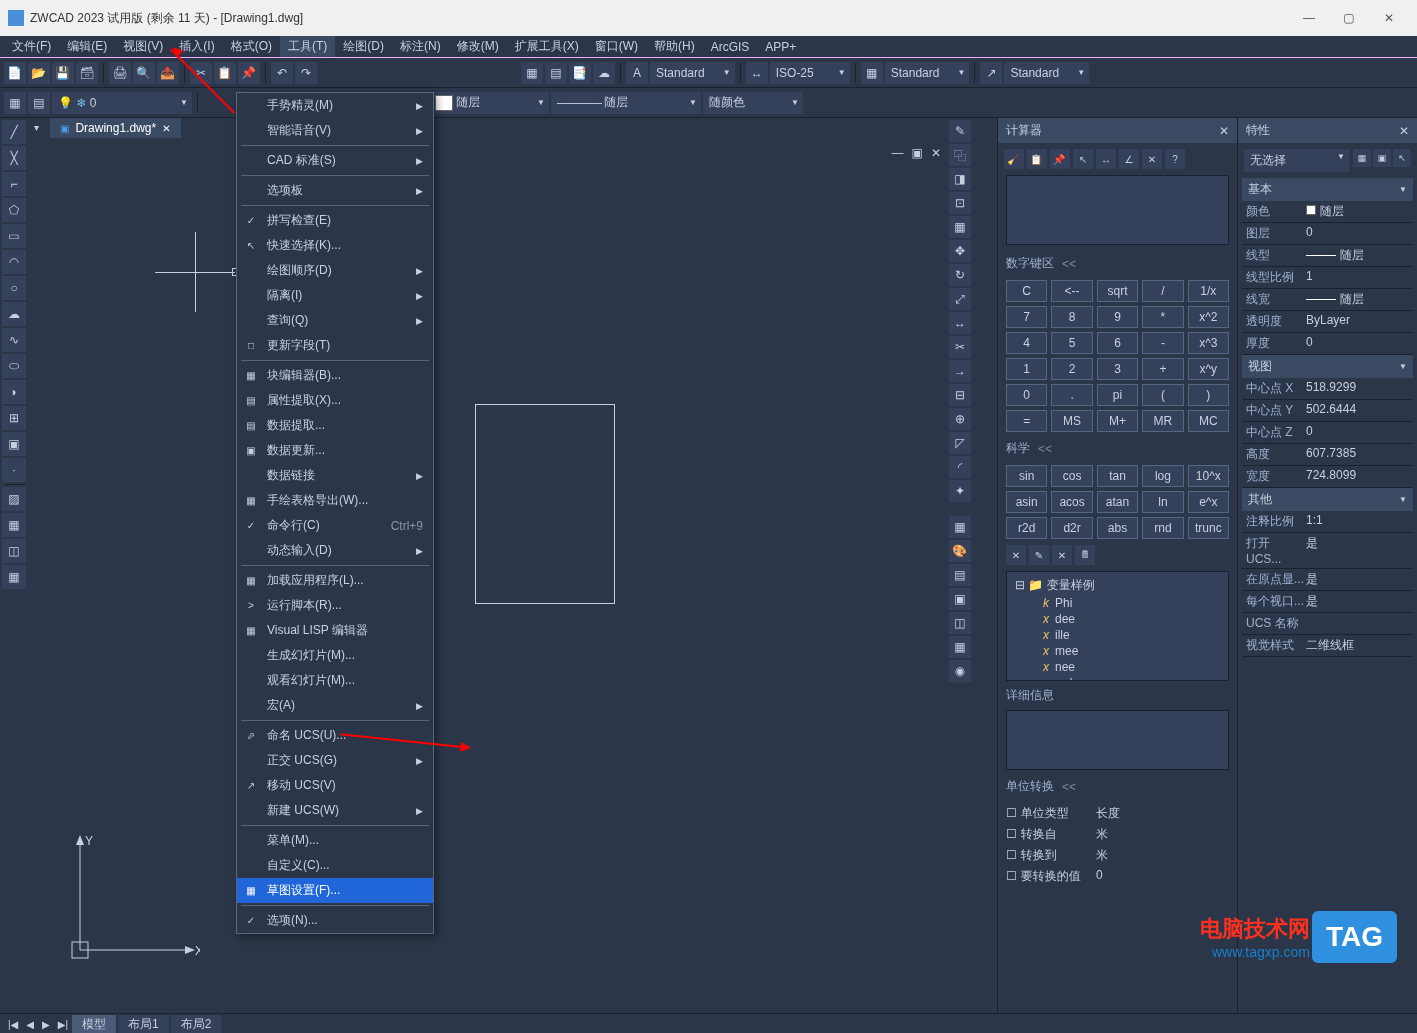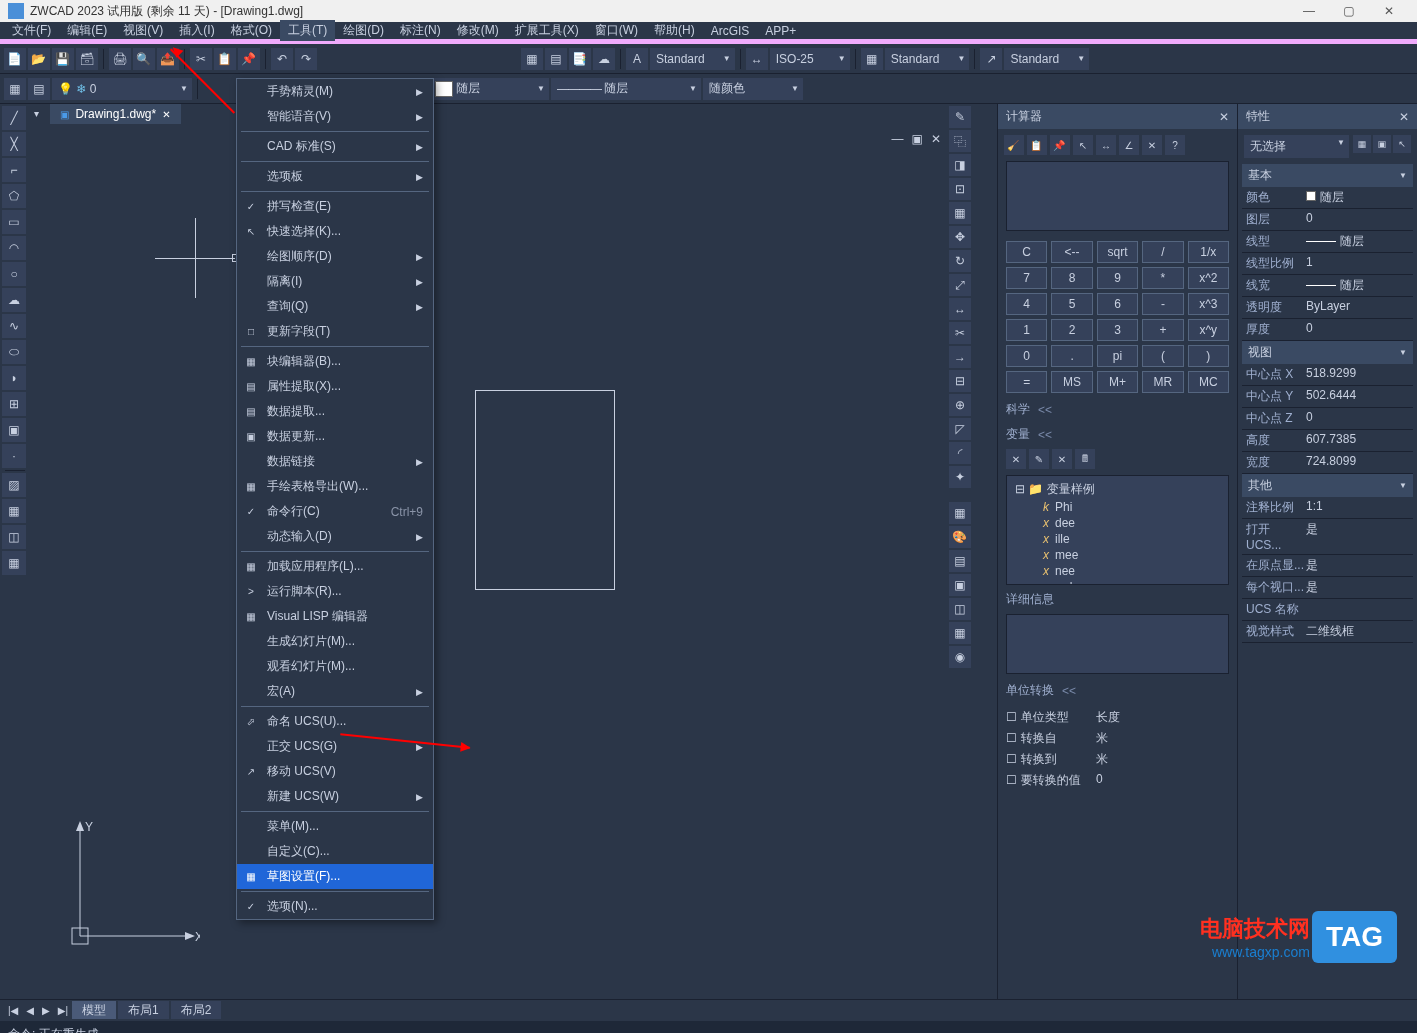--- a/index.html
+++ b/index.html
@@ -1,21 +1,21 @@
 <!DOCTYPE html>
 <html><head>
 <meta charset="utf-8">
 <style>
 * { margin: 0; padding: 0; box-sizing: border-box; font-family: "Microsoft YaHei", sans-serif; font-size: 12px; }
 body { background: #2b3648; color: #c8d0e0; overflow: hidden; }
-.titlebar { background: #f0f0f0; height: 22px; display: flex; align-items: center; padding: 0 8px; color: #333; }
+.titlebar { background: #f0f0f0; height: 36px; display: flex; align-items: center; padding: 0 8px; color: #333; }
 .titlebar-icon { width: 16px; height: 16px; background: #4a8fd8; margin-right: 6px; }
 .titlebar-btns { margin-left: auto; display: flex; }
 .titlebar-btn { width: 40px; height: 26px; display: flex; align-items: center; justify-content: center; color: #555; }
-.menubar { background: #2b3648; height: 22px; display: flex; align-items: center; padding: 0 4px; border-bottom: 5px solid #f0abfc; }
+.menubar { background: #2b3648; height: 22px; display: flex; align-items: center; padding: 0 4px; border-bottom: 1px solid #f0abfc; }
 .menu-item { padding: 2px 8px; cursor: pointer; }
 .menu-item.active { background: #3a4a63; }
 .toolbar-row { background: #2b3648; height: 30px; display: flex; align-items: center; padding: 2px 4px; gap: 2px; border-bottom: 1px solid #1a2130; }
 .tb-btn { width: 22px; height: 22px; display: flex; align-items: center; justify-content: center; background: #35415a; }
 .tb-sep { width: 1px; height: 20px; background: #1a2130; margin: 0 3px; }
 .tb-dropdown { background: #35415a; padding: 2px 30px 2px 6px; min-width: 80px; height: 22px; display: flex; align-items: center; position: relative; }
 .tb-dropdown::after { content: '▼'; position: absolute; right: 4px; font-size: 8px; }
 .tb-swatch { width: 18px; height: 16px; border: 1px solid #666; }
 .main-area { display: flex; height: calc(100vh - 26px - 22px - 30px - 30px - 30px); position: relative; }
 .left-toolbar { width: 30px; background: #2b3648; display: flex; flex-direction: column; padding: 2px; gap: 2px; }
@@ -403,20 +403,21 @@
       <div class="calc-tb-btn">🧹</div>
       <div class="calc-tb-btn">📋</div>
       <div class="calc-tb-btn">📌</div>
       <div class="calc-tb-btn">↖</div>
       <div class="calc-tb-btn">↔</div>
       <div class="calc-tb-btn">∠</div>
       <div class="calc-tb-btn">✕</div>
       <div class="calc-tb-btn">?</div>
     </div>
     <div class="calc-display"></div>
+    <div class="calc-section-title">数字键区</div>
     <div class="keypad" id="keypad">
         <div class="key-btn">C</div>
         <div class="key-btn">&lt;--</div>
         <div class="key-btn">sqrt</div>
         <div class="key-btn">/</div>
         <div class="key-btn">1/x</div>
         <div class="key-btn">7</div>
         <div class="key-btn">8</div>
         <div class="key-btn">9</div>
         <div class="key-btn">*</div>
@@ -436,21 +437,37 @@
         <div class="key-btn">pi</div>
         <div class="key-btn">(</div>
         <div class="key-btn">)</div>
         <div class="key-btn">=</div>
         <div class="key-btn">MS</div>
         <div class="key-btn">M+</div>
         <div class="key-btn">MR</div>
         <div class="key-btn">MC</div>
       </div>
     <div class="calc-section-title">科学</div>
-    <div class="calc-section-title">变量</div>
+    <div class="sci-keypad" id="scikeypad">
+        <div class="key-btn">sin</div>
+        <div class="key-btn">cos</div>
+        <div class="key-btn">tan</div>
+        <div class="key-btn">log</div>
+        <div class="key-btn">10^x</div>
+        <div class="key-btn">asin</div>
+        <div class="key-btn">acos</div>
+        <div class="key-btn">atan</div>
+        <div class="key-btn">ln</div>
+        <div class="key-btn">e^x</div>
+        <div class="key-btn">r2d</div>
+        <div class="key-btn">d2r</div>
+        <div class="key-btn">abs</div>
+        <div class="key-btn">rnd</div>
+        <div class="key-btn">trunc</div>
+      </div>
     <div class="vars-toolbar">
       <div class="calc-tb-btn">✕</div>
       <div class="calc-tb-btn">✎</div>
       <div class="calc-tb-btn">✕</div>
       <div class="calc-tb-btn">🖩</div>
     </div>
     <div class="vars-tree">
       <div class="tree-item">⊟ 📁 <span>变量样例</span></div>
       <div id="varslist">
           <div class="tree-item tree-child"><span class="var-sym">k</span>Phi</div>

